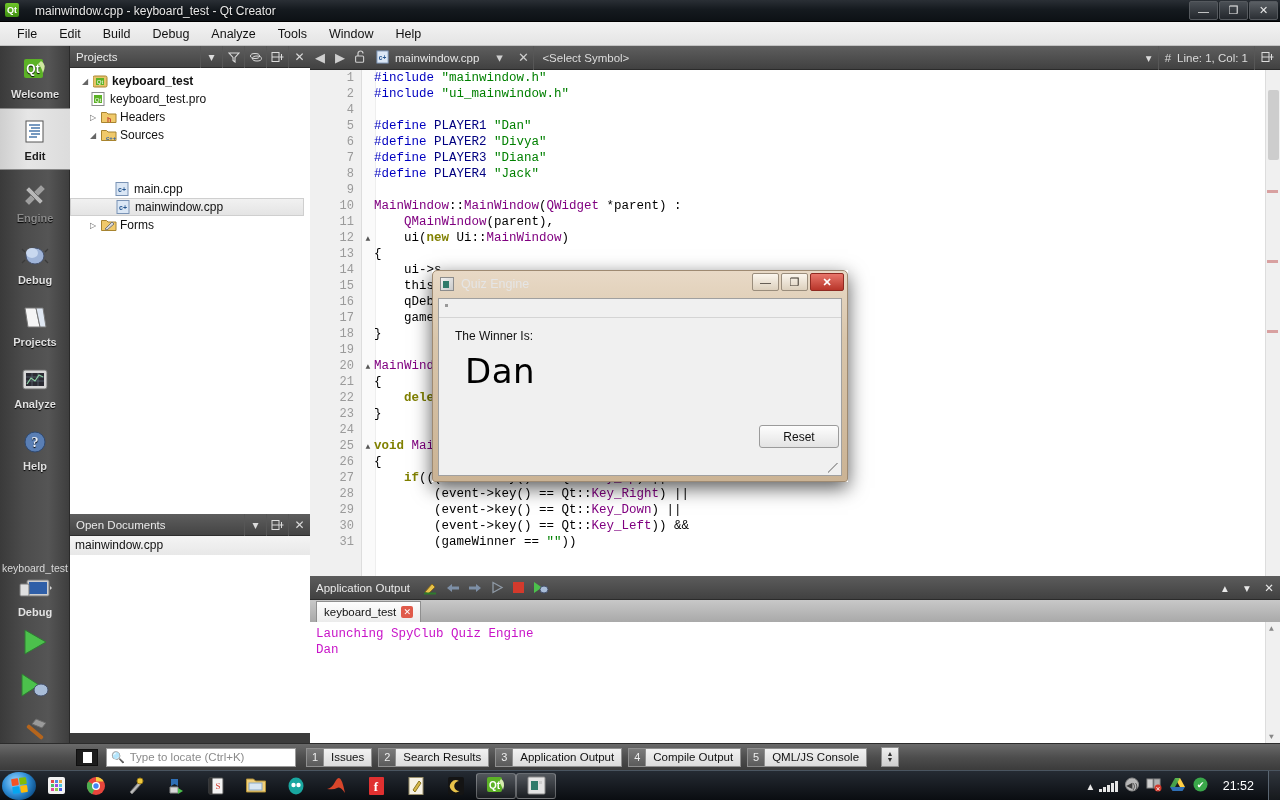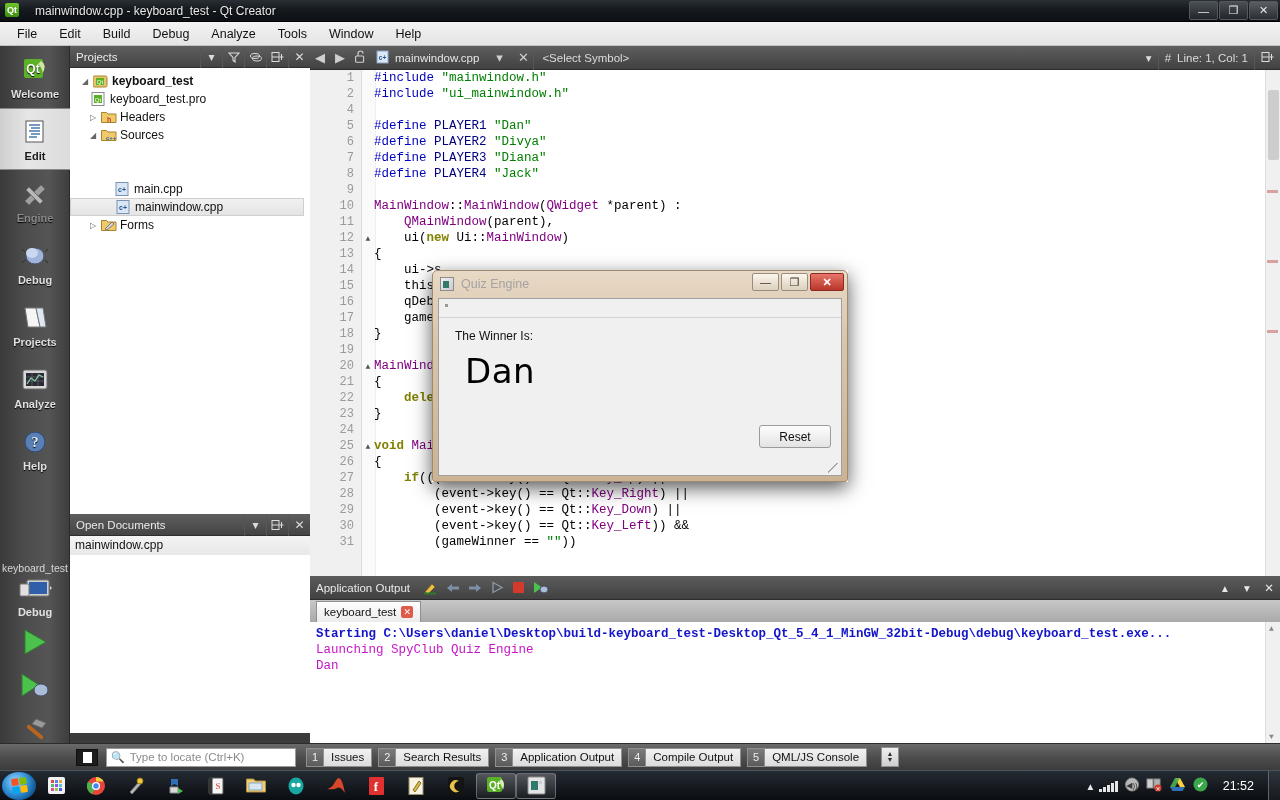--- a/index.html
+++ b/index.html
@@ -246,37 +246,37 @@
     background: linear-gradient(to bottom, #e8d9c6 0%, #d9c6ab 32%, #cbb394 100%);
     border: 1px solid #9e8a72; border-radius: 5px 5px 3px 3px;
   }
   .dlg-title {
     position:absolute; left:0; top:0; right:0; height:28px;
     display:flex; align-items:center; padding-left:8px;
   }
   .dlg-ico { width:14px; height:14px; background:linear-gradient(135deg,#f2f2f2,#c9c9c9);
              border:1px solid #8c8c8c; margin-right:7px; position:relative; }
   .dlg-ico::after { content:''; position:absolute; left:2px; top:3px; width:6px; height:7px; background:#2f7a6a; }
-  .dlg-title .txt { font-size:12.5px; color:#a3a3a3; }
+  .dlg-title .txt { font-size:12.5px; color:#e5e5e5; }
   .dlg-wc { position:absolute; right:4px; top:3px; display:flex; gap:2px; }
   .dwc { width:27px; height:18px; border:1px solid #9a8d7c; border-radius:2px;
          background: linear-gradient(to bottom,#fbf6ee,#ddd0bd);
          display:flex; align-items:center; justify-content:center; font-size:11px; color:#3a332b; }
   .dwc.x { width:34px; background: linear-gradient(to bottom,#e8766a,#b8352a); color:#fff; border-color:#8f2a21; font-weight:bold; }
   .dlg-client {
     position:absolute; left:6px; top:28px; right:6px; bottom:6px;
     background:#f0f0f0; border:1px solid #a0a0a0;
   }
   .dlg-mbar { height:14px; background:#f0f0f0; border-bottom:1px solid #d4d4d4; }
   .dlg-mbar::after{ content:''; display:block; margin:5px 0 0 6px; width:3px;height:3px;background:#999;}
   .winlabel { position:absolute; left:16px; top:30px; font-size:12px; color:#111; }
   .winname  { position:absolute; left:26px; top:52px; font-size:34px; color:#000;
               font-family:"DejaVu Sans","Liberation Sans",sans-serif; letter-spacing:.5px; }
   .resetbtn {
-    position:absolute; left:320px; top:126px; width:72px; height:23px;
+    position:absolute; left:320px; top:126px; width:80px; height:23px;
     background: linear-gradient(to bottom,#fdfdfd,#e3e3e3);
     border:1px solid #9b9b9b; border-radius:3px;
     font-size:12px; color:#111; display:flex; align-items:center; justify-content:center;
   }
   .sizegrip { position:absolute; right:3px; bottom:2px; width:10px; height:10px;
               background:
                 linear-gradient(135deg,transparent 45%,#a8a8a8 45%,#a8a8a8 55%,transparent 55%); }
 
   
   .taskbar {
@@ -709,21 +709,20 @@
           <div class="oh-btn">✕</div>
         </div>
       </div>
       <div class="outtabs">
         <div class="otab">
           <span>keyboard_test</span>
           <span class="xbtn">✕</span>
         </div>
       </div>
       <div class="outbody">
-        <div class="outline ol-blue">Starting C:\Users\daniel\Desktop\build-keyboard_test-Desktop_Qt_5_4_1_MinGW_32bit-Debug\debug\keyboard_test.exe...</div>
         <div class="outline ol-mag">Launching SpyClub Quiz Engine</div>
         <div class="outline ol-mag">Dan</div>
         <div class="outscroll">
           <div style="position:absolute;top:2px;left:3px;color:#888;font-size:8px;">▲</div>
           <div style="position:absolute;bottom:2px;left:3px;color:#888;font-size:8px;">▼</div>
         </div>
       </div>
     </div>
 
     <div class="statusbar">

